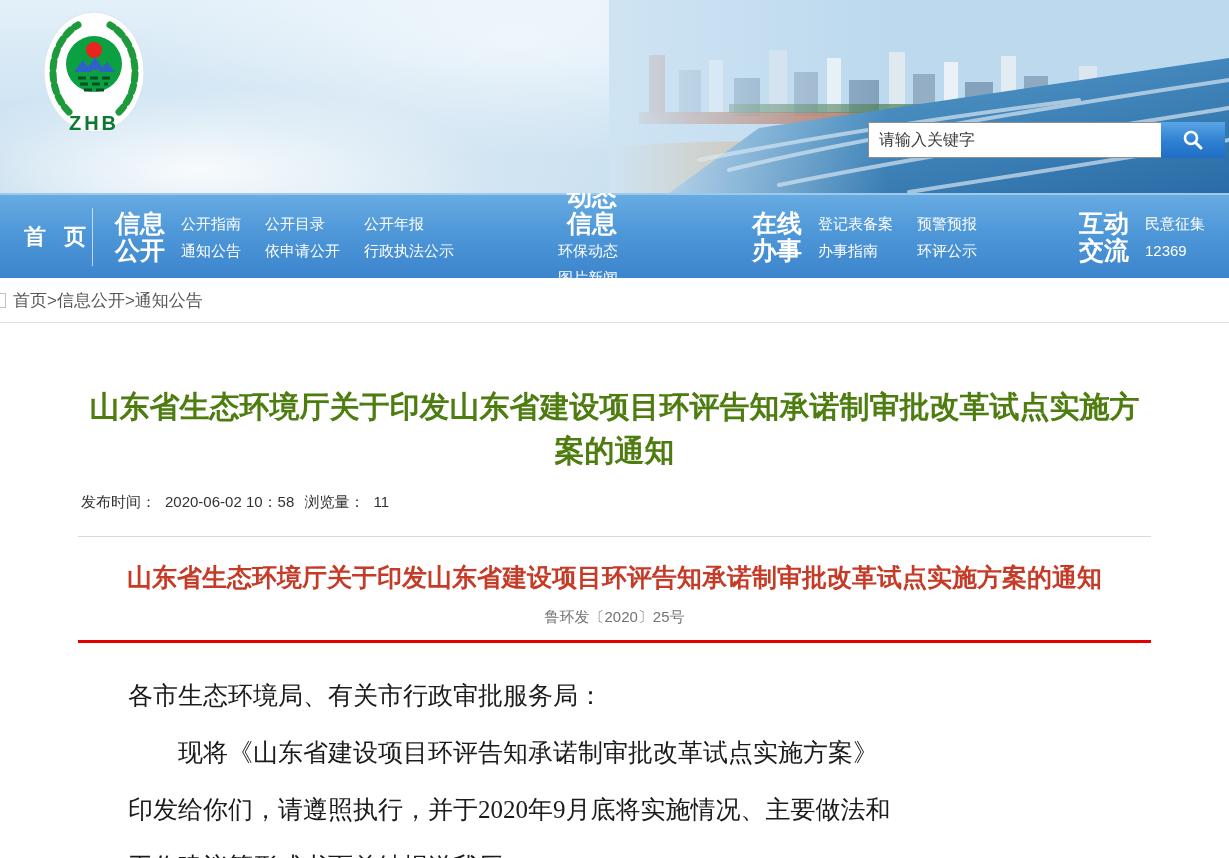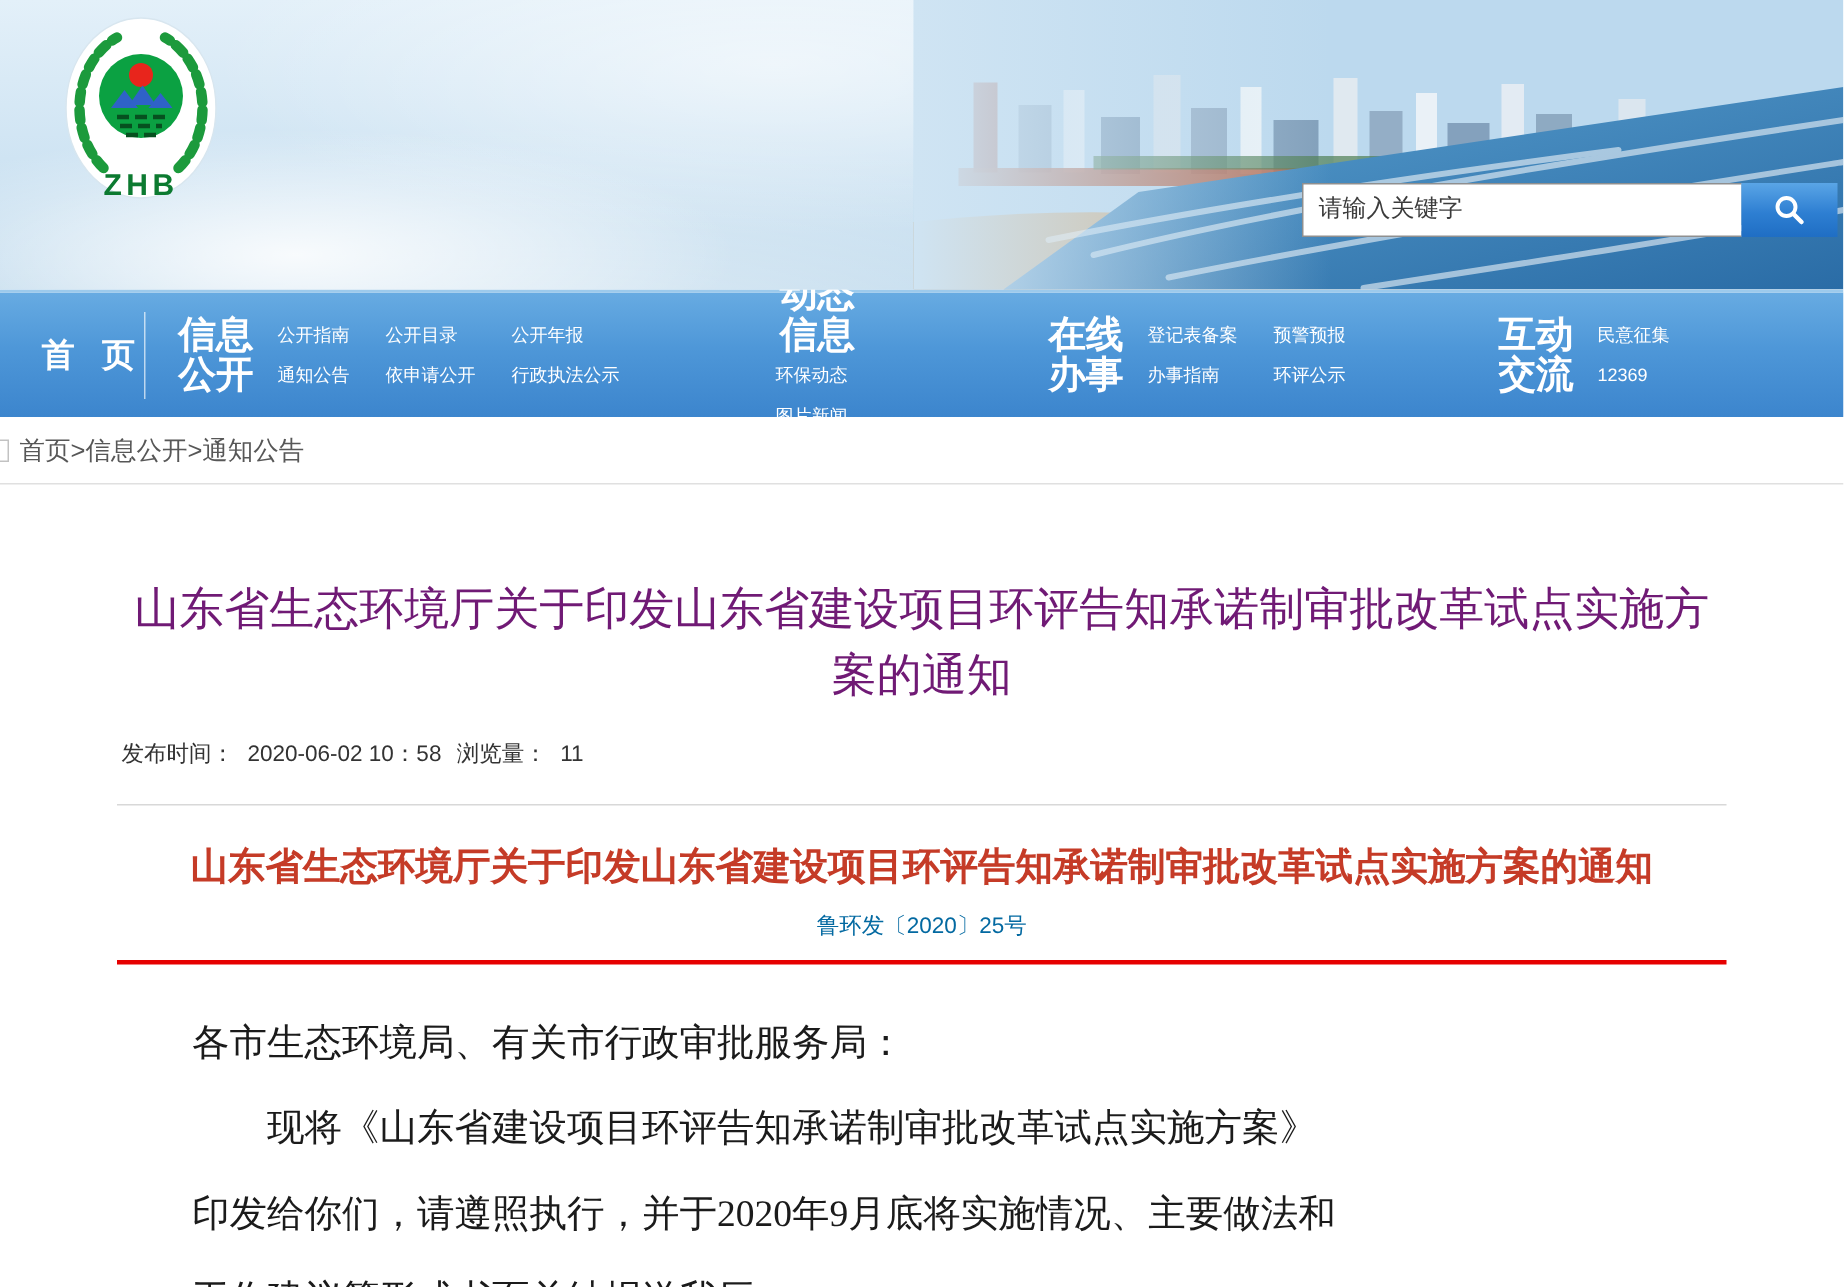--- a/index.html
+++ b/index.html
@@ -52,48 +52,48 @@
     width:96px; text-align:right; font-size:22px; font-weight:bold;
     letter-spacing:6px; cursor:pointer; white-space:nowrap;
   }
   .nav-sep { width:1px; height:58px; background:rgba(255,255,255,.65); }
   .nav-group { display:flex; align-items:center; }
   .g1 { margin-left:22px; } .g2 { margin-left:80px;flex-direction:column; } .g3 { margin-left:110px;justify-content:center; } .g4 { margin-left:78px; }
   .nav-group-title {
     font-size:25px; font-weight:bold; line-height:27px; margin-right:16px;
     cursor:pointer; text-align:left; white-space:nowrap;
   }
-  .nav-col { font-size:12px; line-height:27px; margin-right:24px; white-space:nowrap; }
+  .nav-col { font-size:15px; line-height:27px; margin-right:24px; white-space:nowrap; }
   .nav-col > div { cursor:pointer; }
 
   
   .breadcrumb-bar {
     height:44px; display:flex; align-items:center;
     border-bottom:1px solid #e0e0e0; background:#fff;
   }
   .crumb-marker {
     width:7px; height:13px; border:1px solid #c2c2c2; margin-left:-3px; margin-right:7px;
   }
   .breadcrumb { font-size:17px; color:#575757; cursor:pointer; }
 
   
   .content { padding:0 78px 60px; }
   .article-title {
-    margin:62px 10px 0; font-size:30px; line-height:44px; font-weight:normal;
-    color:#701a75; text-align:center; white-space:pre-line;
+    margin:62px 10px 0; font-size:30px; line-height:44px; font-weight:bold;
+    color:#4d7c0f; text-align:center; white-space:pre-line;
   }
   .meta { margin-top:20px; text-align:left; font-size:15px; color:#333; }
   .meta span { margin:0 3px; }
   .meta .lbl { margin-right:6px; }
   .divider { height:1px; background:#d8d8d8; margin-top:24px; }
   .red-title {
     margin-top:24px; text-align:center; font-size:25px; font-weight:bold;
     color:#c53b27; font-family:"Liberation Serif","DejaVu Serif",serif;
   }
-  .doc-number { margin-top:14px; text-align:center; font-size:15px; color:#0369a1; }
+  .doc-number { margin-top:14px; text-align:center; font-size:15px; color:#737373; }
   .red-rule { height:3px; background:#e60000; margin-top:13px; }
   .body-text {
     margin:24px 50px 0; font-size:25px; line-height:57px; color:#1b1b1b;
     font-family:"Liberation Serif","DejaVu Serif",serif;
   }
   .para { white-space:pre-line; text-indent:2em; margin:0; }
   .salutation { margin:0; }
 </style>
 </head>
 <body>

